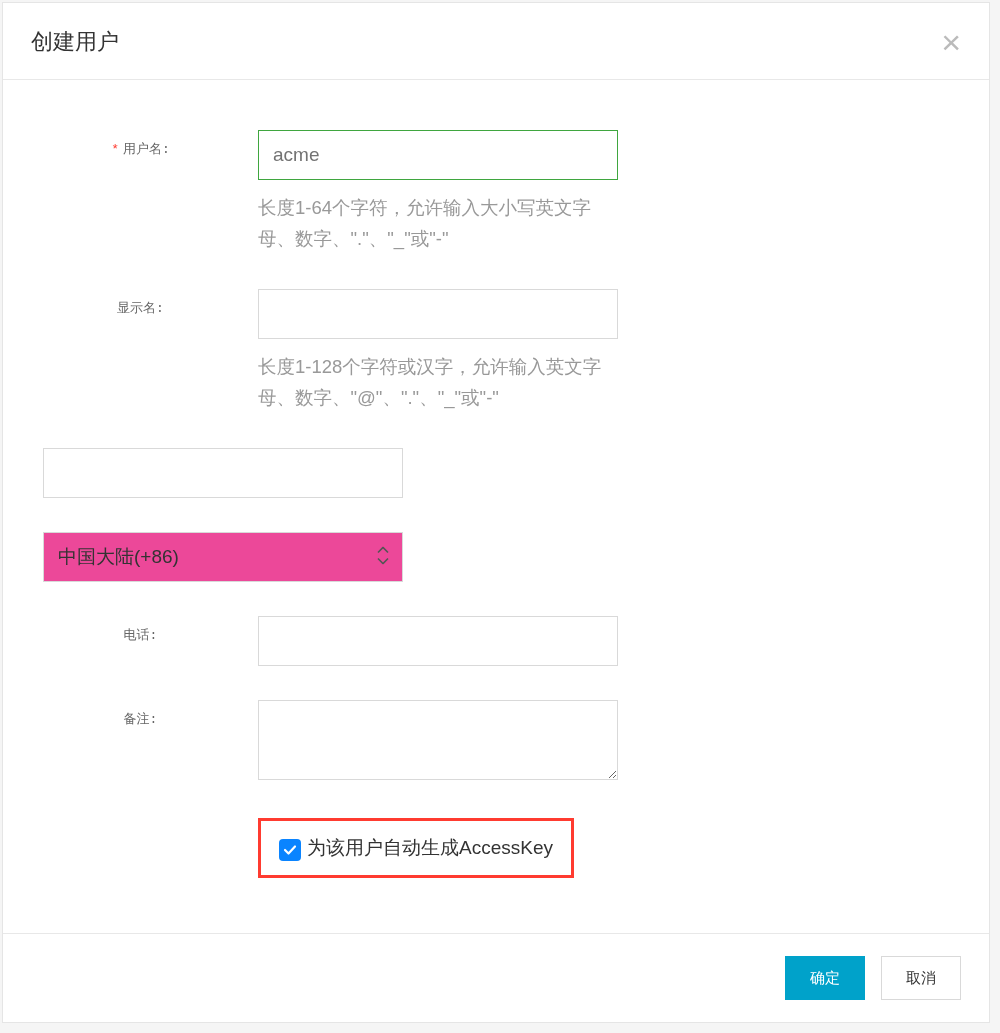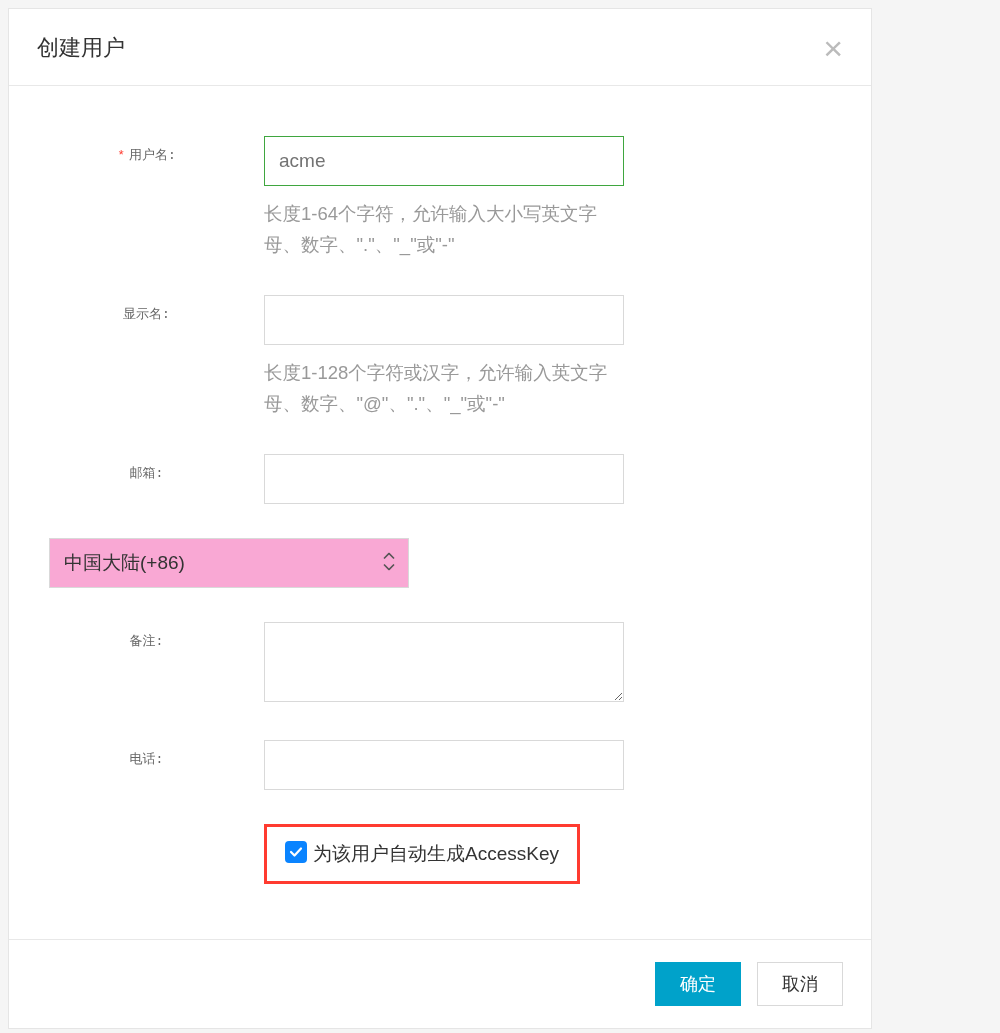--- a/index.html
+++ b/index.html
@@ -9,22 +9,22 @@
     }
     body {
       font-family: -apple-system, BlinkMacSystemFont, "PingFang SC", "Hiragino Sans GB", "Microsoft YaHei", sans-serif;
       background: #f5f5f5;
       width: 1000px;
       height: 1033px;
       overflow: hidden;
     }
     .modal {
       background: #fff;
-      margin: 8px;
-      width: 864px;
+      margin: 2px;
+      width: 988px;
       height: 1021px;
       border: 1px solid #e5e5e5;
       position: relative;
       display: flex;
       flex-direction: column;
     }
     .modal-header {
       padding: 22px 28px 20px 28px;
       border-bottom: 1px solid #e8e8e8;
       display: flex;
@@ -91,21 +91,21 @@
       position: relative;
     }
     .select-input {
       width: 100%;
       height: 50px;
       border: 1px solid #d9d9d9;
       padding: 0 14px;
       font-size: 19px;
       color: #333;
       outline: none;
-      background: #f9a8d4;
+      background: #ec4899;
       appearance: none;
       -webkit-appearance: none;
       cursor: pointer;
     }
     .select-caret {
       position: absolute;
       right: 14px;
       top: 50%;
       transform: translateY(-50%);
       pointer-events: none;
@@ -127,21 +127,21 @@
     .checkbox-row {
       display: flex;
       align-items: center;
       margin-left: 215px;
       padding-left: 0;
     }
     .highlight-box {
       border: 3px solid #ff3b30;
       padding: 14px 18px;
       display: inline-flex;
-      align-items: flex-start;
+      align-items: flex-end;
     }
     .checkbox {
       width: 22px;
       height: 22px;
       border-radius: 4px;
       background: #0a84ff;
       display: inline-flex;
       align-items: center;
       justify-content: center;
       margin-right: 6px;
@@ -159,21 +159,21 @@
     .modal-footer {
       border-top: 1px solid #e8e8e8;
       padding: 22px 28px;
       display: flex;
       justify-content: flex-end;
       gap: 16px;
     }
     .btn {
       height: 44px;
       padding: 2px 24px;
-      font-size: 18px;
+      font-size: 15px;
       border: 1px solid #d9d9d9;
       background: #fff;
       color: #333;
       cursor: pointer;
       display: inline-flex;
       align-items: center;
       justify-content: center;
     }
     .btn-primary {
       background: #00a2ca;
@@ -204,21 +204,20 @@
 
     <div class="form-row">
       <div class="form-label">显示名:</div>
       <div class="form-control">
         <input type="text" class="text-input" value="" style="">
         <div class="help-text">长度1-128个字符或汉字，允许输入英文字母、数字、"@"、"."、"_"或"-"</div>
       </div>
     </div>
 
     <div class="form-row">
-      <div class="form-label">邮箱:</div>
       <div class="form-control">
         <input type="text" class="text-input" value="" style="">
       </div>
     </div>
 
     <div class="form-row">
       <div class="form-control">
         <div class="select-wrap">
           <select class="select-input">
             <option>中国大陆(+86)</option>
@@ -227,30 +226,30 @@
             <svg width="12" height="18" viewBox="0 0 12 18">
               <path d="M1 6 L6 1 L11 6" stroke="#555" stroke-width="1.6" fill="none"></path>
               <path d="M1 12 L6 17 L11 12" stroke="#555" stroke-width="1.6" fill="none"></path>
             </svg>
           </div>
         </div>
       </div>
     </div>
 
     <div class="form-row">
+      <div class="form-label">电话:</div>
+      <div class="form-control">
+        <input type="text" class="text-input" value="" style="">
+      </div>
+    </div>
+
+    <div class="form-row">
       <div class="form-label">备注:</div>
       <div class="form-control">
         <textarea class="textarea-input" style=""></textarea>
-      </div>
-    </div>
-
-    <div class="form-row">
-      <div class="form-label">电话:</div>
-      <div class="form-control">
-        <input type="text" class="text-input" value="" style="">
       </div>
     </div>
 
     <div class="checkbox-row">
       <div class="highlight-box">
         <span class="checkbox">
           <svg viewBox="0 0 14 14">
             <path d="M2 7 L5.5 10.5 L12 3.5" stroke="#fff" stroke-width="2.2" fill="none" stroke-linecap="round" stroke-linejoin="round"></path>
           </svg>
         </span>

